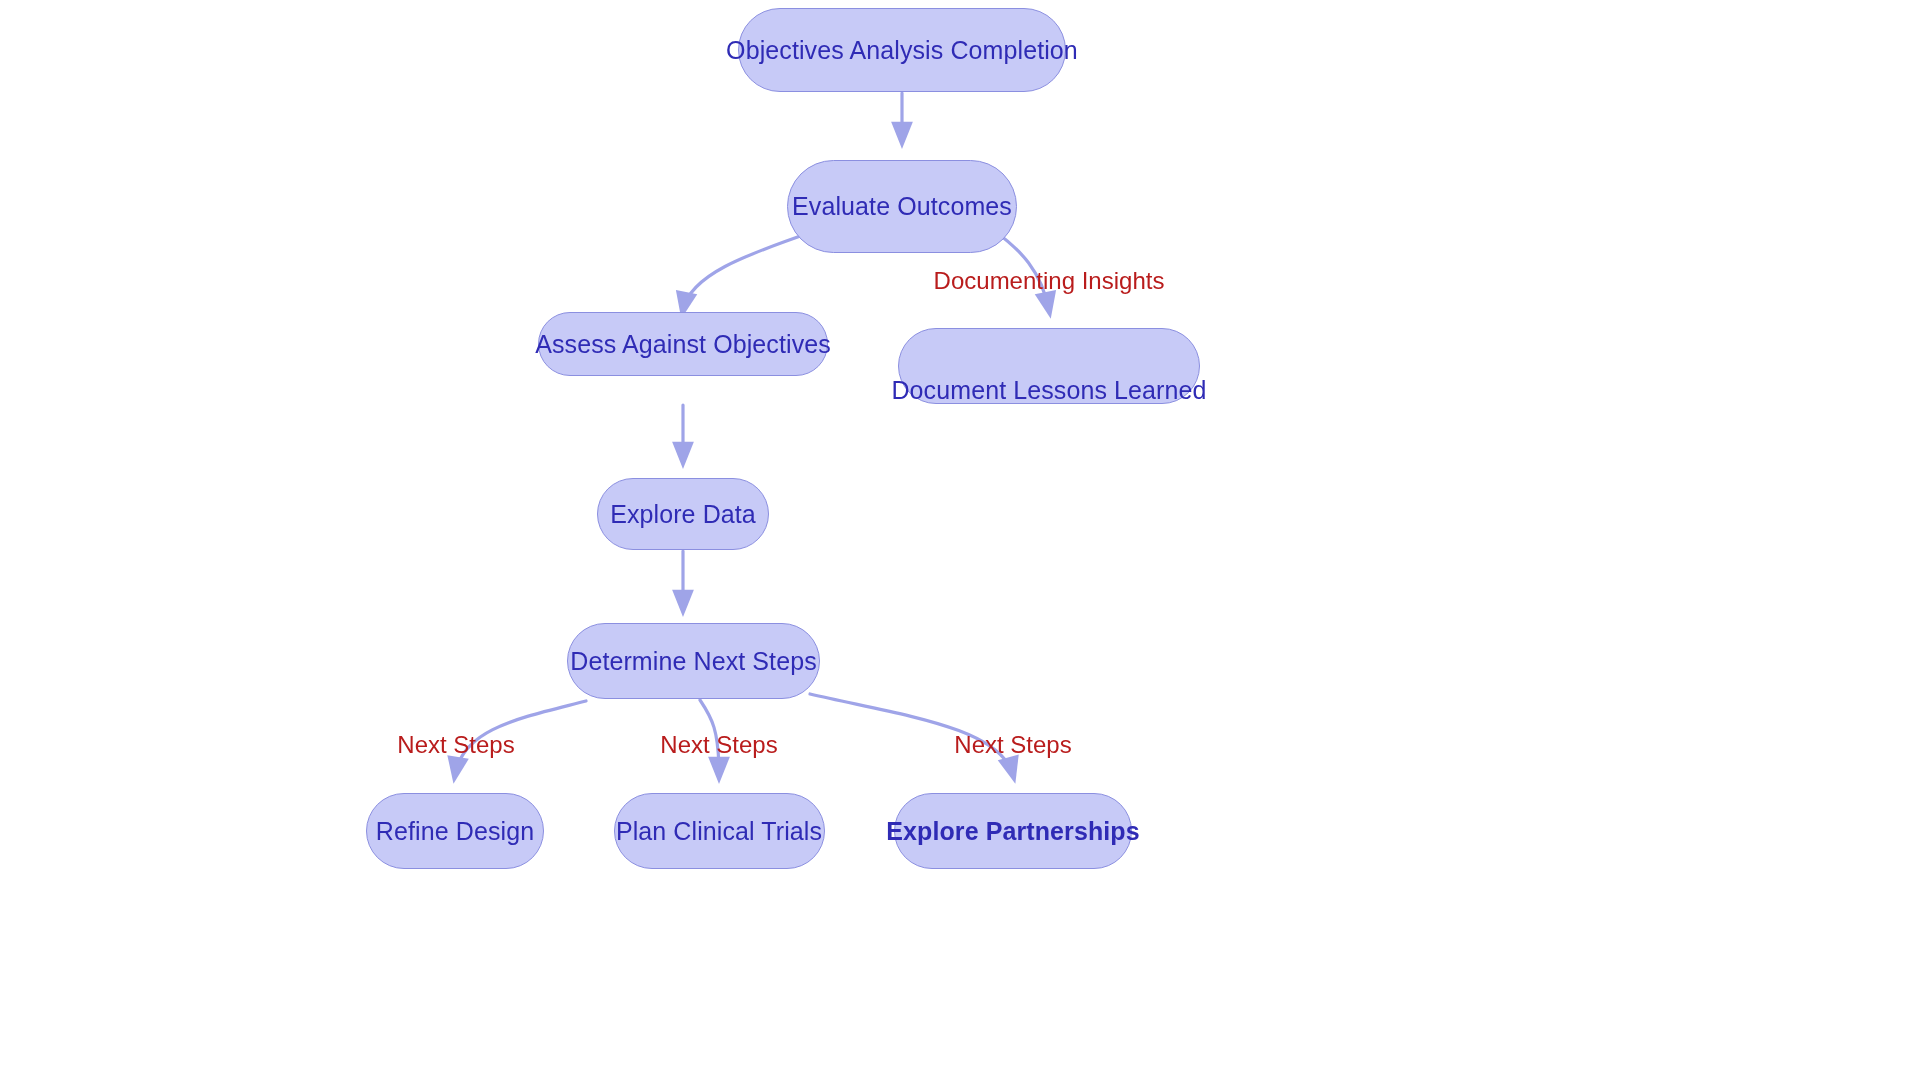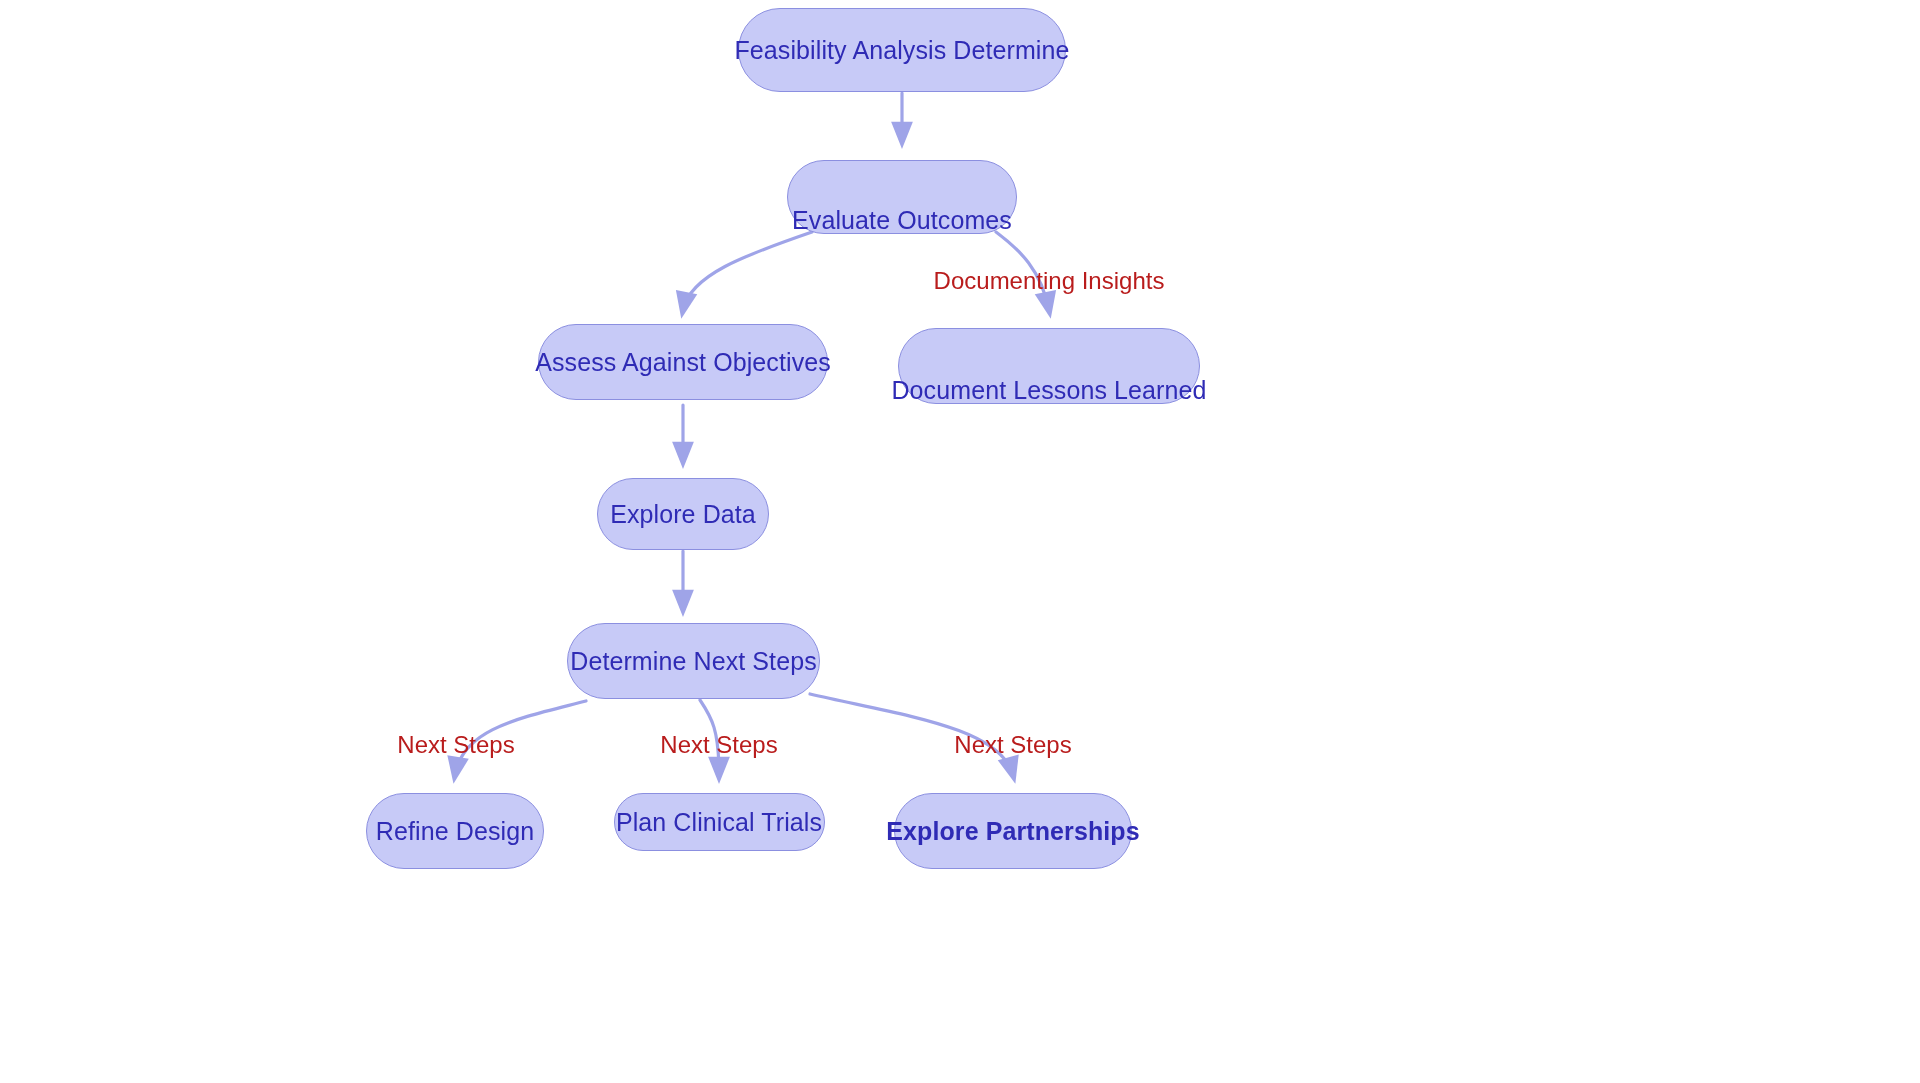--- a/index.html
+++ b/index.html
@@ -76,41 +76,41 @@
         <path d="M683,405 L683,460" fill="none" stroke="#9fa4e8" stroke-width="3.2" stroke-linecap="round" marker-end="url(#arrowhead)"></path>
         <path d="M683,551 L683,608" fill="none" stroke="#9fa4e8" stroke-width="3.2" stroke-linecap="round" marker-end="url(#arrowhead)"></path>
         <path d="M586,701 C520,718 463,728 455,775" fill="none" stroke="#9fa4e8" stroke-width="3.2" stroke-linecap="round" marker-end="url(#arrowhead)"></path>
         <path d="M700,700 C712,718 719,730 719,775" fill="none" stroke="#9fa4e8" stroke-width="3.2" stroke-linecap="round" marker-end="url(#arrowhead)"></path>
         <path d="M810,694 C900,715 1000,727 1013,775" fill="none" stroke="#9fa4e8" stroke-width="3.2" stroke-linecap="round" marker-end="url(#arrowhead)"></path>
       </g>
   </svg>
 
   <div id="node-layer">
       <div class="node" style="left: 738px; top: 8px; width: 328px; height: 84px;">
-        <span class="node-label">Feasibility Analysis Determine</span>
+        <span class="node-label">Objectives Analysis Completion</span>
       </div>
-      <div class="node" style="left: 787px; top: 160px; width: 230px; height: 74px; align-items: flex-end;">
+      <div class="node" style="left: 787px; top: 160px; width: 230px; height: 93px;">
         <span class="node-label">Evaluate Outcomes</span>
       </div>
-      <div class="node" style="left: 538px; top: 324px; width: 290px; height: 76px;">
+      <div class="node" style="left: 538px; top: 312px; width: 290px; height: 64px;">
         <span class="node-label">Assess Against Objectives</span>
       </div>
       <div class="node" style="left: 898px; top: 328px; width: 302px; height: 76px; align-items: flex-end;">
         <span class="node-label">Document Lessons Learned</span>
       </div>
       <div class="node" style="left: 597px; top: 478px; width: 172px; height: 72px;">
         <span class="node-label">Explore Data</span>
       </div>
       <div class="node" style="left: 567px; top: 623px; width: 253px; height: 76px;">
         <span class="node-label">Determine Next Steps</span>
       </div>
       <div class="node" style="left: 366px; top: 793px; width: 178px; height: 76px;">
         <span class="node-label">Refine Design</span>
       </div>
-      <div class="node" style="left: 613.5px; top: 793px; width: 211px; height: 58px;">
+      <div class="node" style="left: 613.5px; top: 793px; width: 211px; height: 76px;">
         <span class="node-label">Plan Clinical Trials</span>
       </div>
       <div class="node" style="left: 894px; top: 793px; width: 238px; height: 76px; font-weight: bold;">
         <span class="node-label">Explore Partnerships</span>
       </div>
     </div>
   <div id="edge-label-layer">
       <div class="edge-label" style="left: 1049px; top: 281px;">Documenting Insights</div>
       <div class="edge-label" style="left: 456px; top: 745px;">Next Steps</div>
       <div class="edge-label" style="left: 719px; top: 745px;">Next Steps</div>

